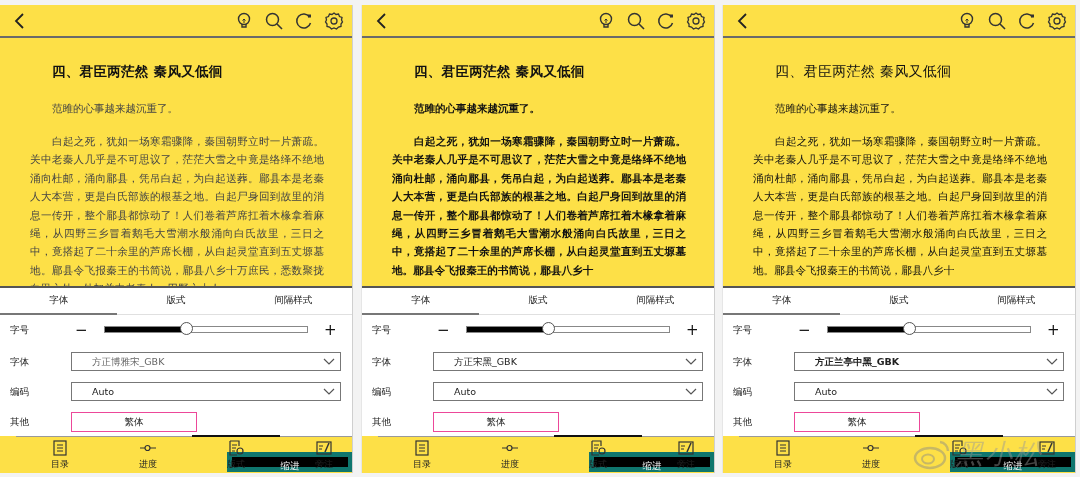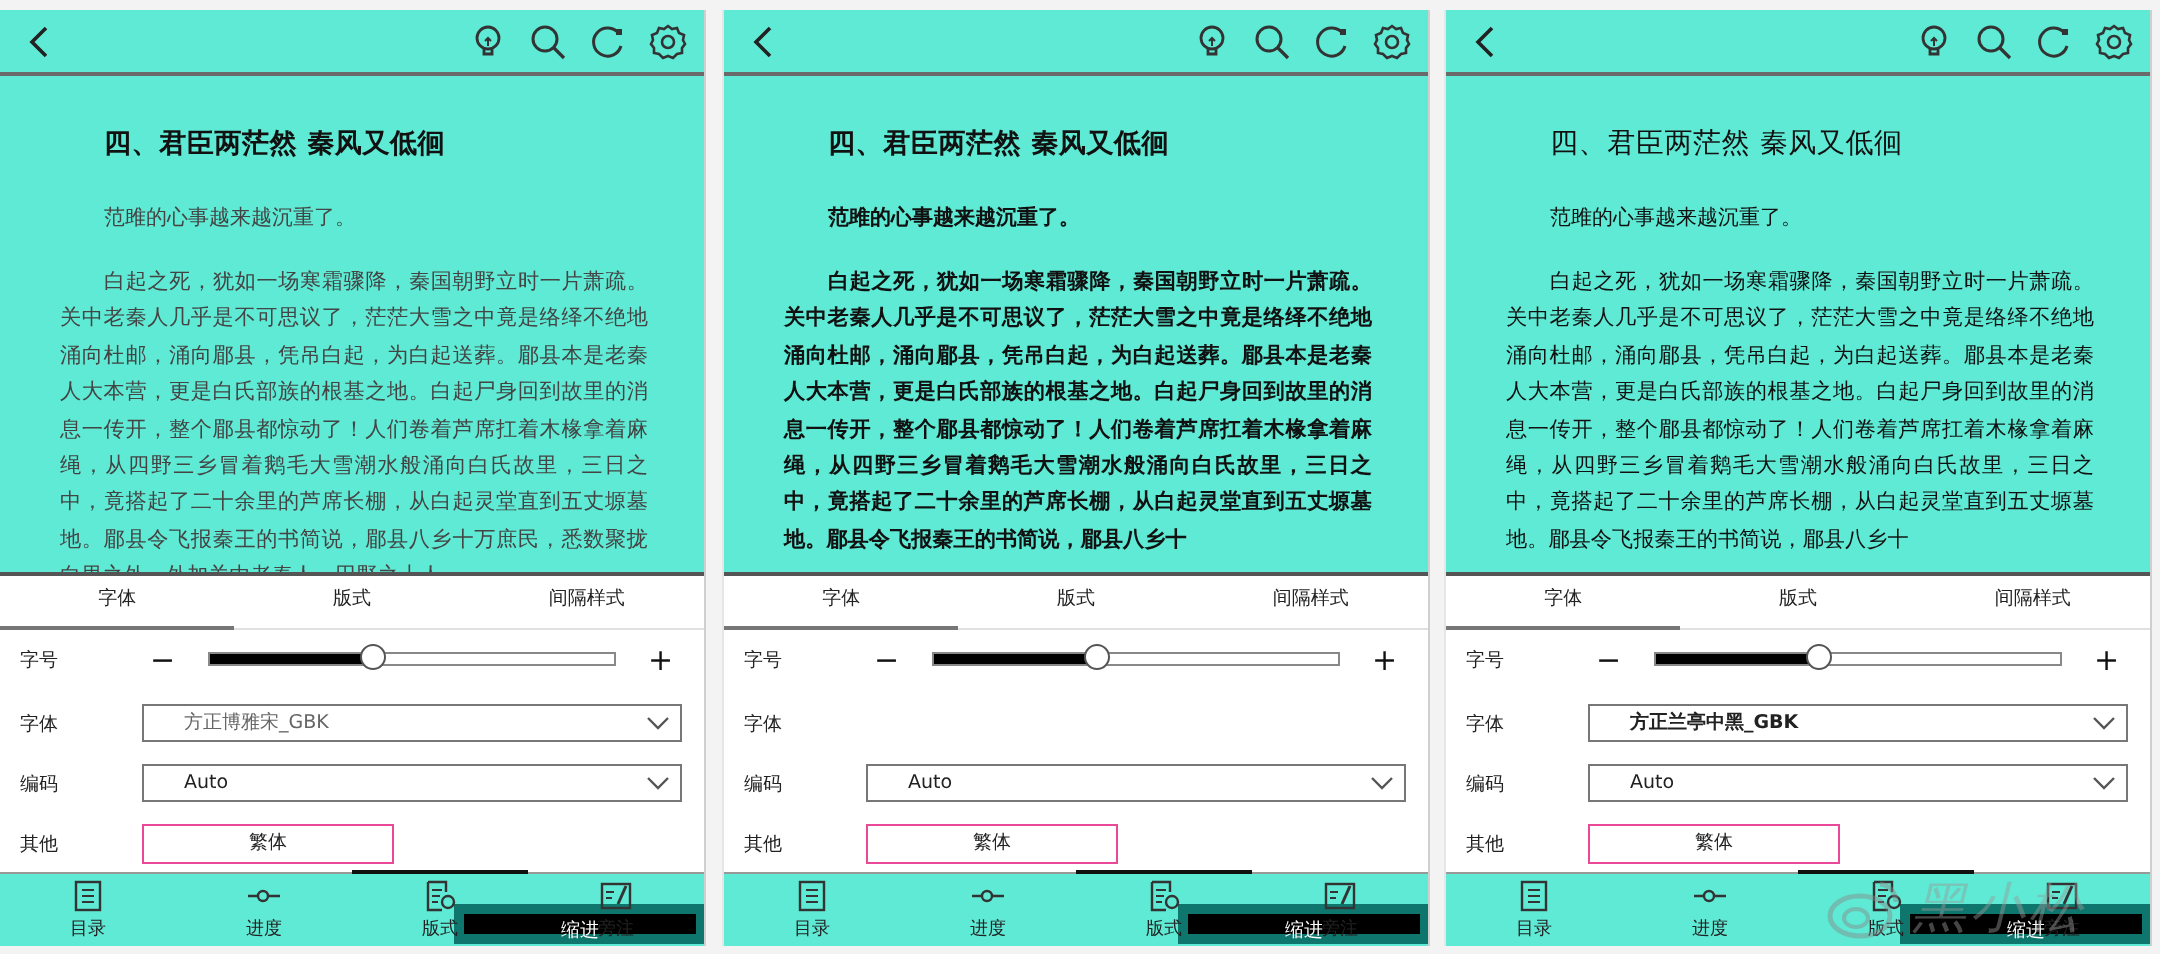--- a/index.html
+++ b/index.html
@@ -1,20 +1,20 @@
 <!DOCTYPE html>
 <html><head>
 <meta charset="utf-8">
 <style>
   * { box-sizing: border-box; margin: 0; padding: 0; }
   html, body { width: 1080px; height: 477px; background: #f3f3f3; overflow: hidden; }
   body { position: relative; font-family: "DejaVu Sans", "Liberation Sans", sans-serif; color: #111; }
   .panel {
     position: absolute; top: 5px; width: 352px; height: 468px;
-    background: #5eead4; overflow: hidden;
+    background: #fde047; overflow: hidden;
     box-shadow: 1px 0 0 #cfcfcf, -1px 0 0 #e6e6e6;
   }
   .panel.p0 { left: 0px; }
   .panel.p1 { left: 362px; }
   .panel.p2 { left: 723px; }
 
   .topbar { position: absolute; left: 0; top: 0; width: 100%; height: 33px; border-bottom: 2px solid #6a6a6a; }
   .back { position: absolute; left: 12px; top: 6px; width: 16px; height: 20px; cursor: pointer; }
   .top-icons { position: absolute; right: 8px; top: 6px; display: flex; gap: 10px; }
   .top-icons span { width: 20px; height: 20px; display: block; cursor: pointer; }
@@ -48,21 +48,21 @@
   .slider .fill { position: absolute; left: 0; top: 0; height: 100%; background: #000; }
   .slider .knob { position: absolute; top: -5px; width: 13px; height: 13px; border-radius: 50%; background: #fff; border: 1.5px solid #555; margin-left: -6px; }
   .select { position: absolute; left: 71px; top: 0; width: 270px; height: 19px; border: 1px solid #777; font-size: 9.5px; line-height: 17px; padding-left: 20px; cursor: pointer; color: #222; }
   .p0 .r-font .select .val { color: #666; }
   .p2 .r-font .select .val { font-weight: bold; }
   .select .chev { position: absolute; right: 5px; top: 3px; width: 12px; height: 10px; }
   .btn { position: absolute; top: 0; width: 126px; height: 20px; font-size: 9.5px; line-height: 18px; text-align: center; cursor: pointer; }
   .btn-trad { left: 71px; border: 1px solid #ec4899; background: #fff; color: #222; }
   .btn-indent { left: 227px; background: #000; color: #fff; border: 5px solid #0f766e; margin-top: 40px; }
 
-  .bottomnav { position: absolute; left: 0; top: 431px; width: 100%; height: 37px; border-top: 1px solid #999; display: flex; }
+  .bottomnav { position: absolute; left: 16px; top: 431px; width: 100%; height: 37px; border-top: 1px solid #999; display: flex; }
   .bottomnav .indicator { position: absolute; left: 176px; top: -2px; width: 88px; height: 2px; background: #111; }
   .nav-item { flex: 1; display: flex; flex-direction: column; align-items: center; padding-top: 3px; cursor: pointer; }
   .nav-item .ico { width: 16px; height: 16px; }
   .nav-item .lbl { font-size: 9px; margin-top: 2px; color: #222; }
 
   .watermark { position: absolute; left: 908px; top: 434px; width: 170px; height: 40px; opacity: 0.45; pointer-events: none; }
   .watermark .wm-text { position: absolute; left: 48px; top: 2px; font-size: 27px; color: #999; letter-spacing: 2px; font-family: "DejaVu Sans", sans-serif; font-style: italic; }
 </style>
 </head>
 <body>
@@ -237,20 +237,25 @@
       <span class="row-label">字号</span>
       <span class="minus">−</span>
       <div class="slider">
           <div class="fill" style="width:40%"></div>
           <div class="knob" style="left:40%"></div>
         </div>
       <span class="plus">+</span>
     </div>
     <div class="row r-font">
       <span class="row-label">字体</span>
+      <div class="select"><span class="val">方正宋黑_GBK</span><span class="chev">
+            <svg width="12" height="10" viewBox="0 0 12 10">
+              <path d="M1 3 L6 8 L11 3" fill="none" stroke="#555" stroke-width="1.2"></path>
+            </svg>
+          </span></div>
     </div>
     <div class="row r-enc">
       <span class="row-label">编码</span>
       <div class="select"><span class="val">Auto</span><span class="chev">
             <svg width="12" height="10" viewBox="0 0 12 10">
               <path d="M1 3 L6 8 L11 3" fill="none" stroke="#555" stroke-width="1.2"></path>
             </svg>
           </span></div>
     </div>
     <div class="row r-other">

